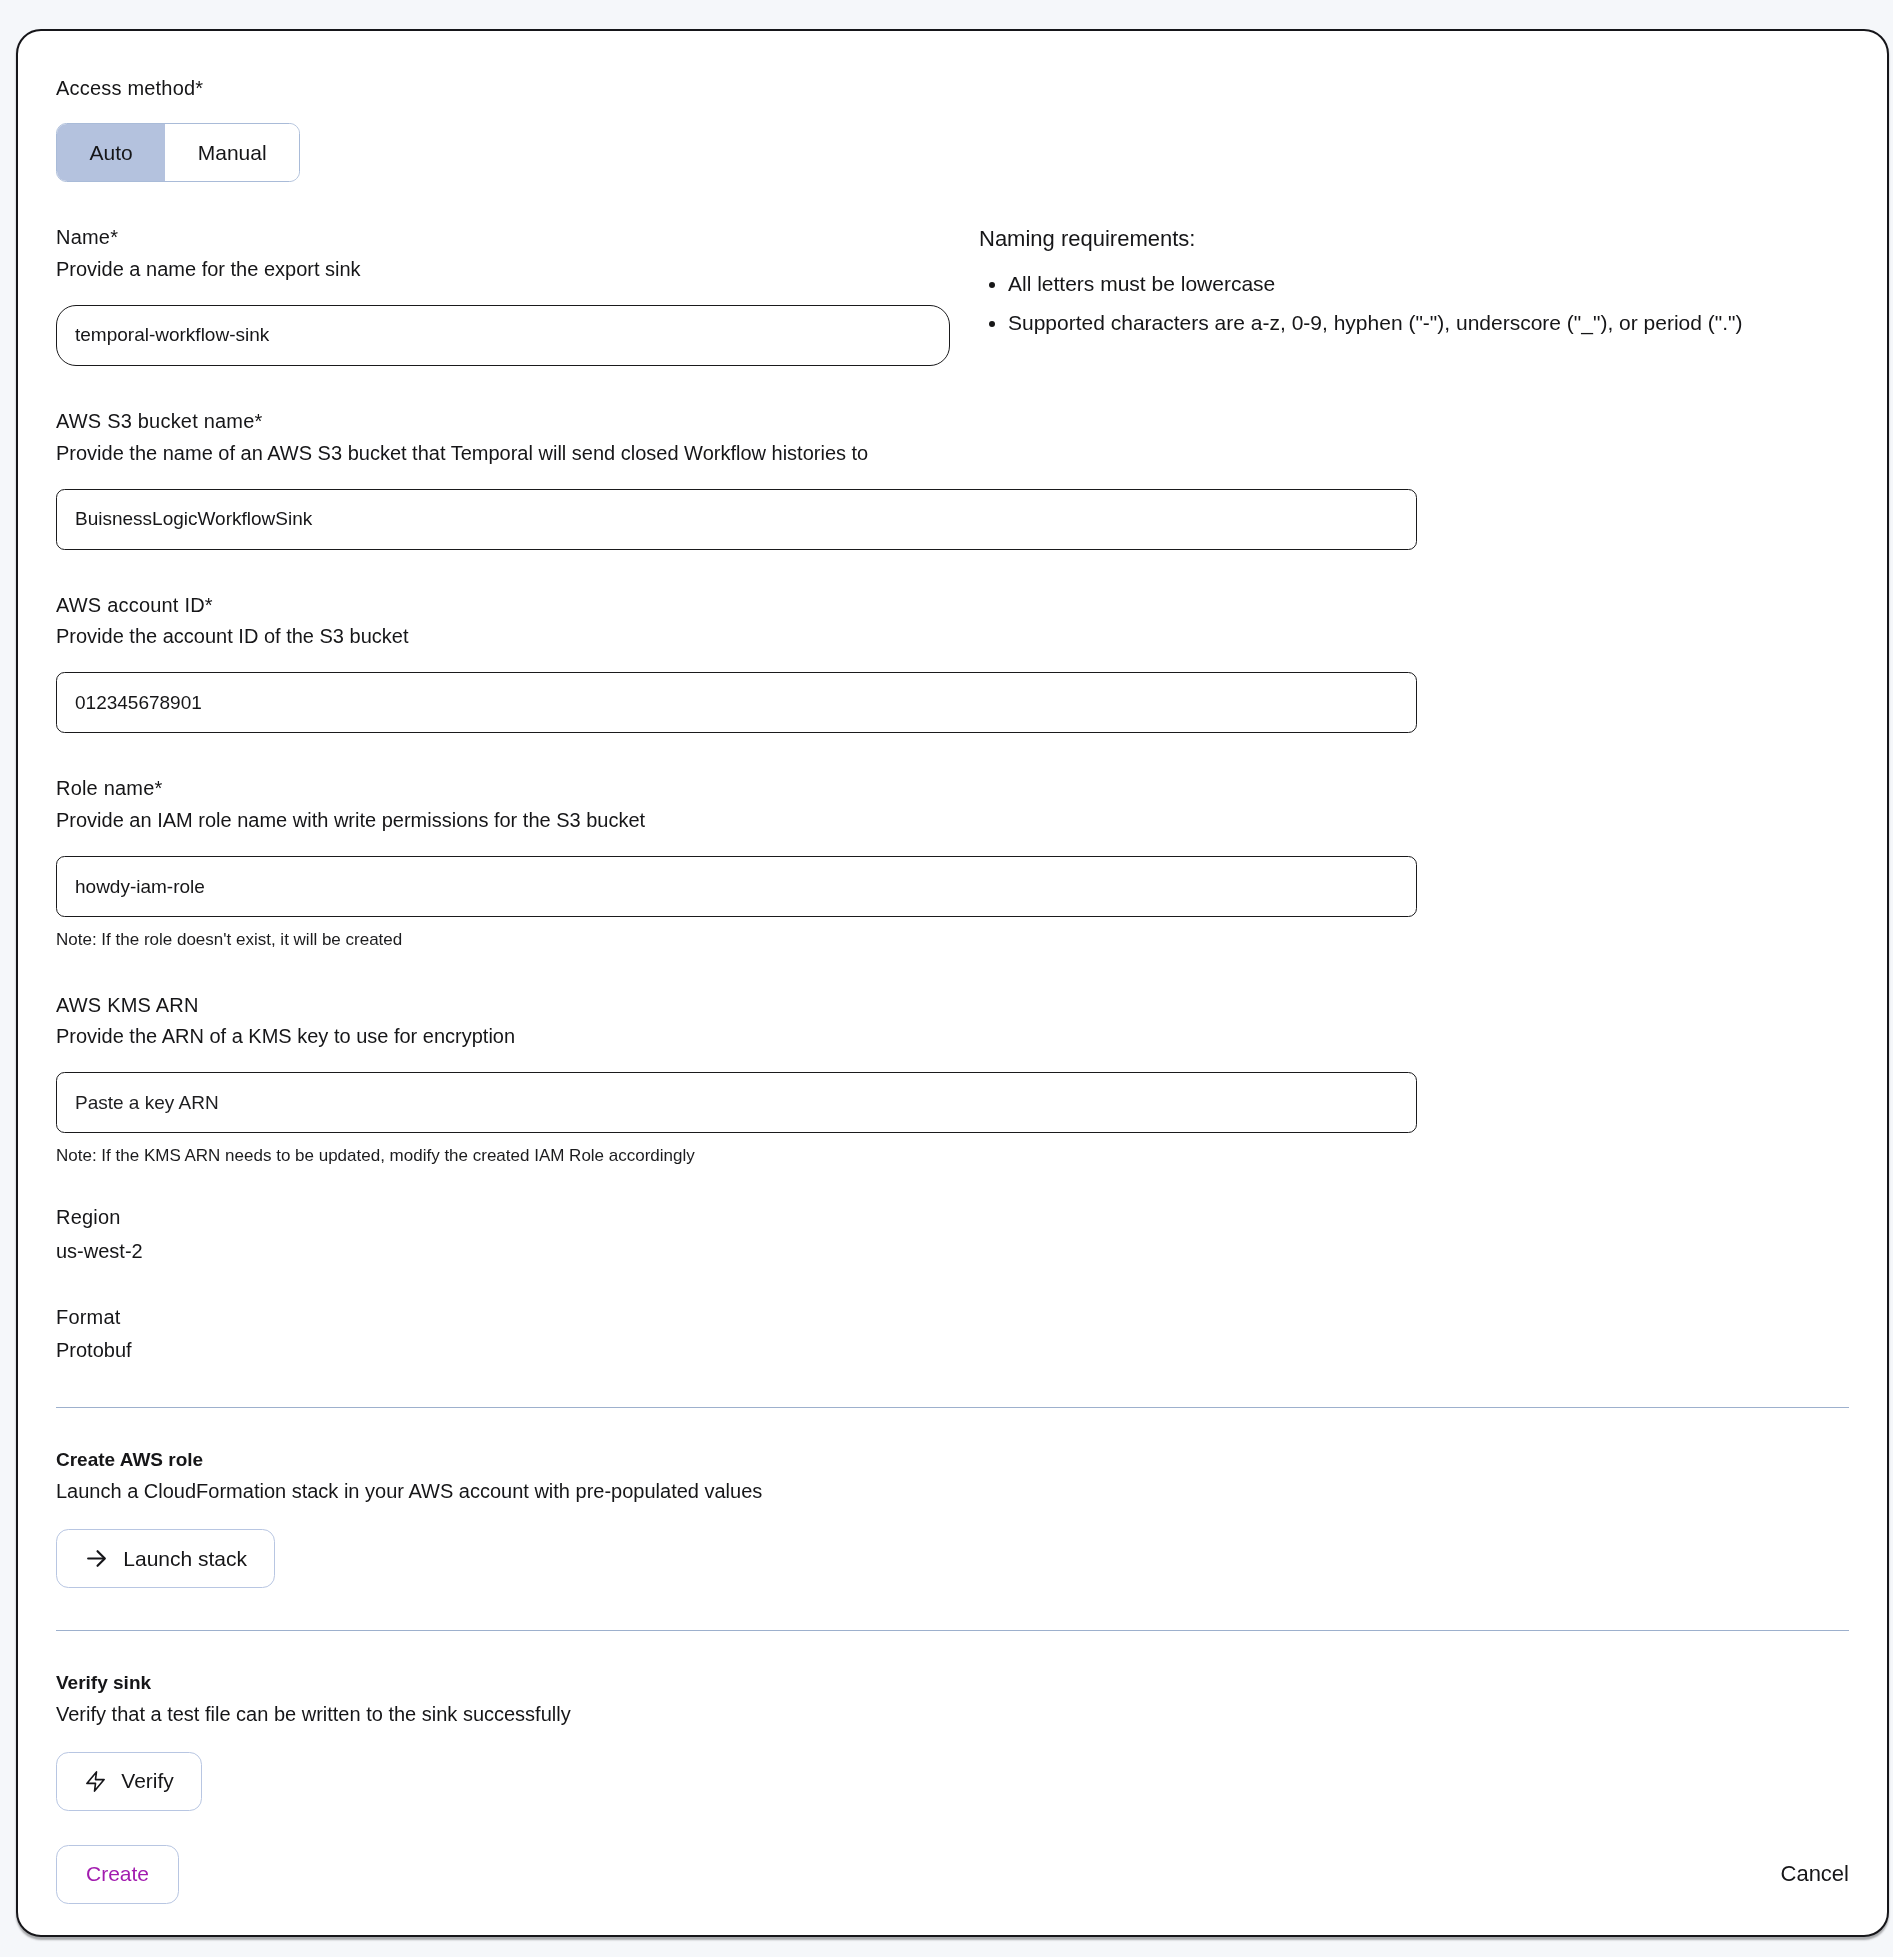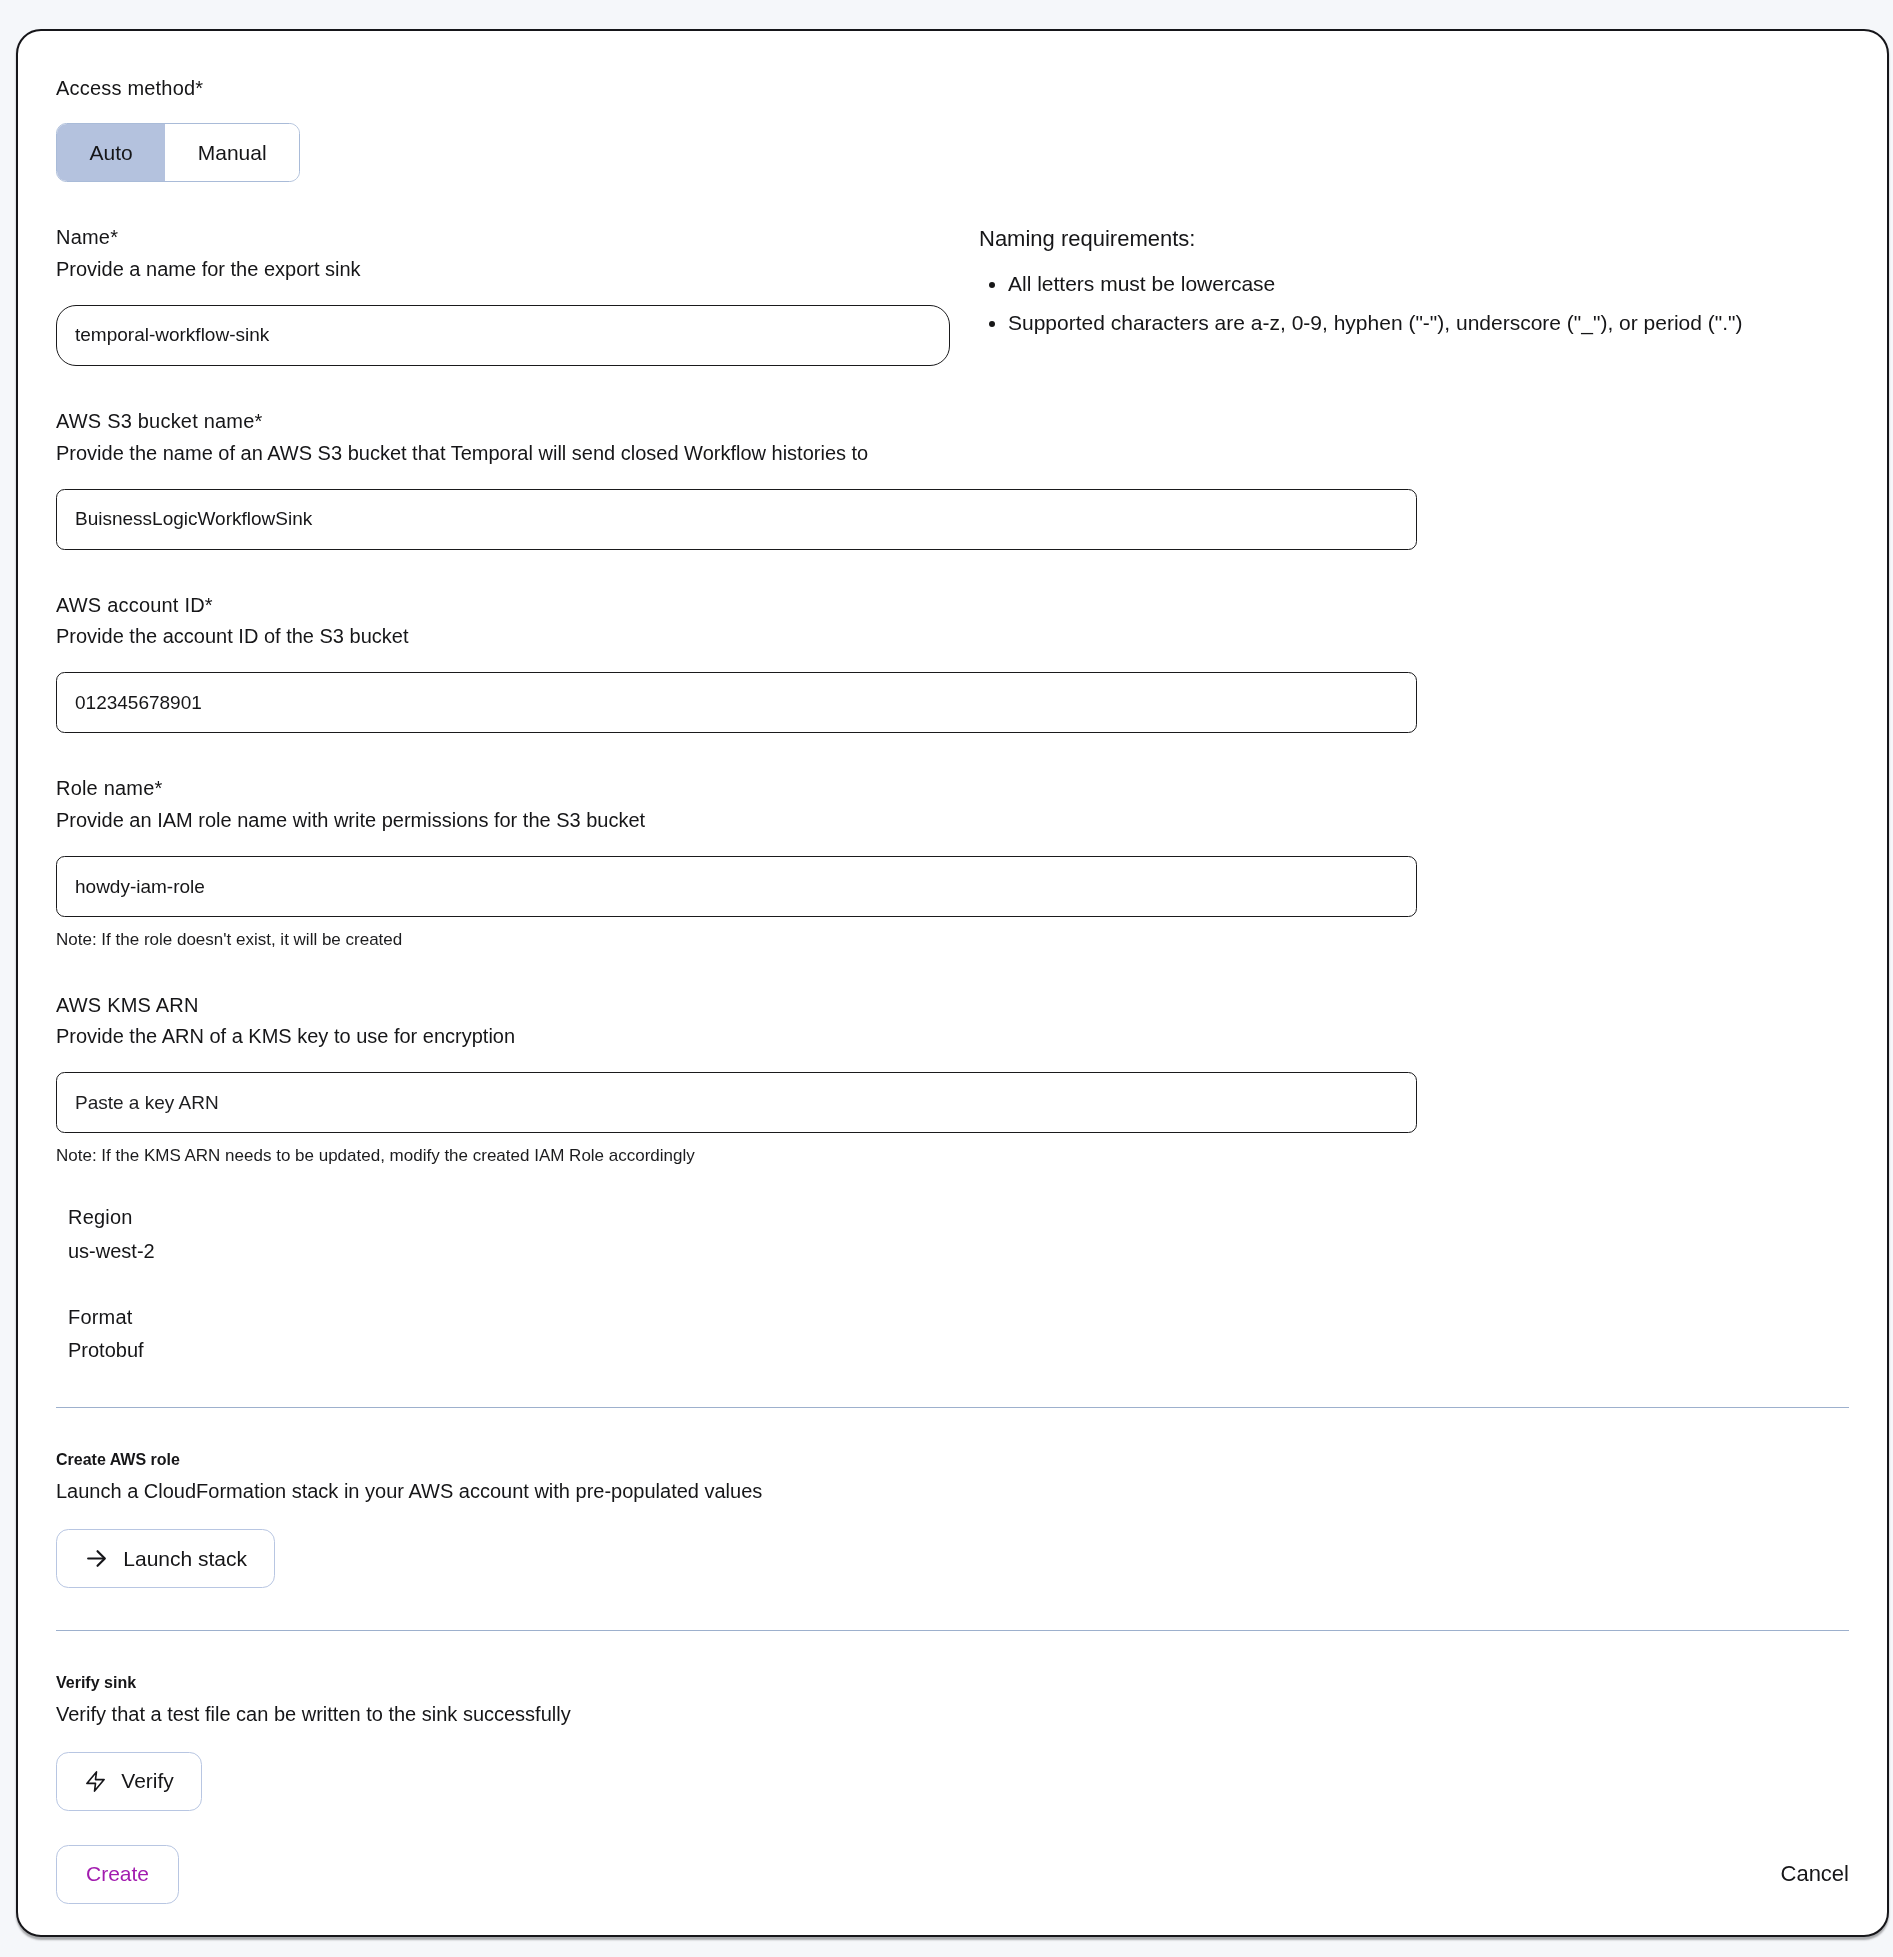--- a/index.html
+++ b/index.html
@@ -15,21 +15,21 @@
     left: 16px; top: 29px;
     width: 1873px; height: 1908px;
     background: #ffffff;
     border: 2.4px solid #16161a;
     border-radius: 25px;
     box-shadow: 0 2.9px 1.9px rgba(22,22,26,0.35);
     padding: 44px 38px 29px 38px;
   }
   .section-label { font-size: 20px; line-height: 27px; letter-spacing: 0.2px; }
   .section-desc  { font-size: 20px; line-height: 29px; margin-top: 3.8px; }
-  .section-title-bold { font-size: 16px; font-weight: 700; line-height: 27px; }
+  .section-title-bold { font-size: 19px; font-weight: 700; line-height: 27px; }
   .note { font-size: 17px; line-height: 21px; margin-top: 11.5px; color: #1c1c1e; }
 
   
   .toggle {
     display: inline-flex;
     margin-top: 21px;
     border: 1.4px solid #a9bbd8;
     border-radius: 10.5px;
     overflow: hidden;
     background: #ffffff;
@@ -60,21 +60,21 @@
   .field input::placeholder { color: #1e1e20; opacity: 1; }
 
   .two-col { display: flex; align-items: flex-start; }
   .col-left { width: 894px; }
   .col-left input { width: 894px; border-radius: 20px; }
   .col-right { margin-left: 29px; width: 793px; }
   .req-title { font-size: 22px; line-height: 29px; }
   .req-list { margin-top: 15.3px; padding-left: 29px; }
   .req-list li { font-size: 21px; line-height: 31px; margin-bottom: 7.6px; }
 
-  .static-group { margin-top: 38px; margin-left: 12px; }
+  .static-group { margin-top: 38px; }
   .static-value { font-size: 20px; line-height: 29px; margin-top: 5.7px; }
 
   .divider { border: none; border-top: 1.9px solid #9db0cd; margin: 42px 0 0 0; }
 
   .action-block { margin-top: 38px; }
   .btn-outline {
     display: inline-flex; align-items: center; gap: 14.3px;
     margin-top: 23px;
     height: 59px; padding: 0 27px;
     background: #fff;

